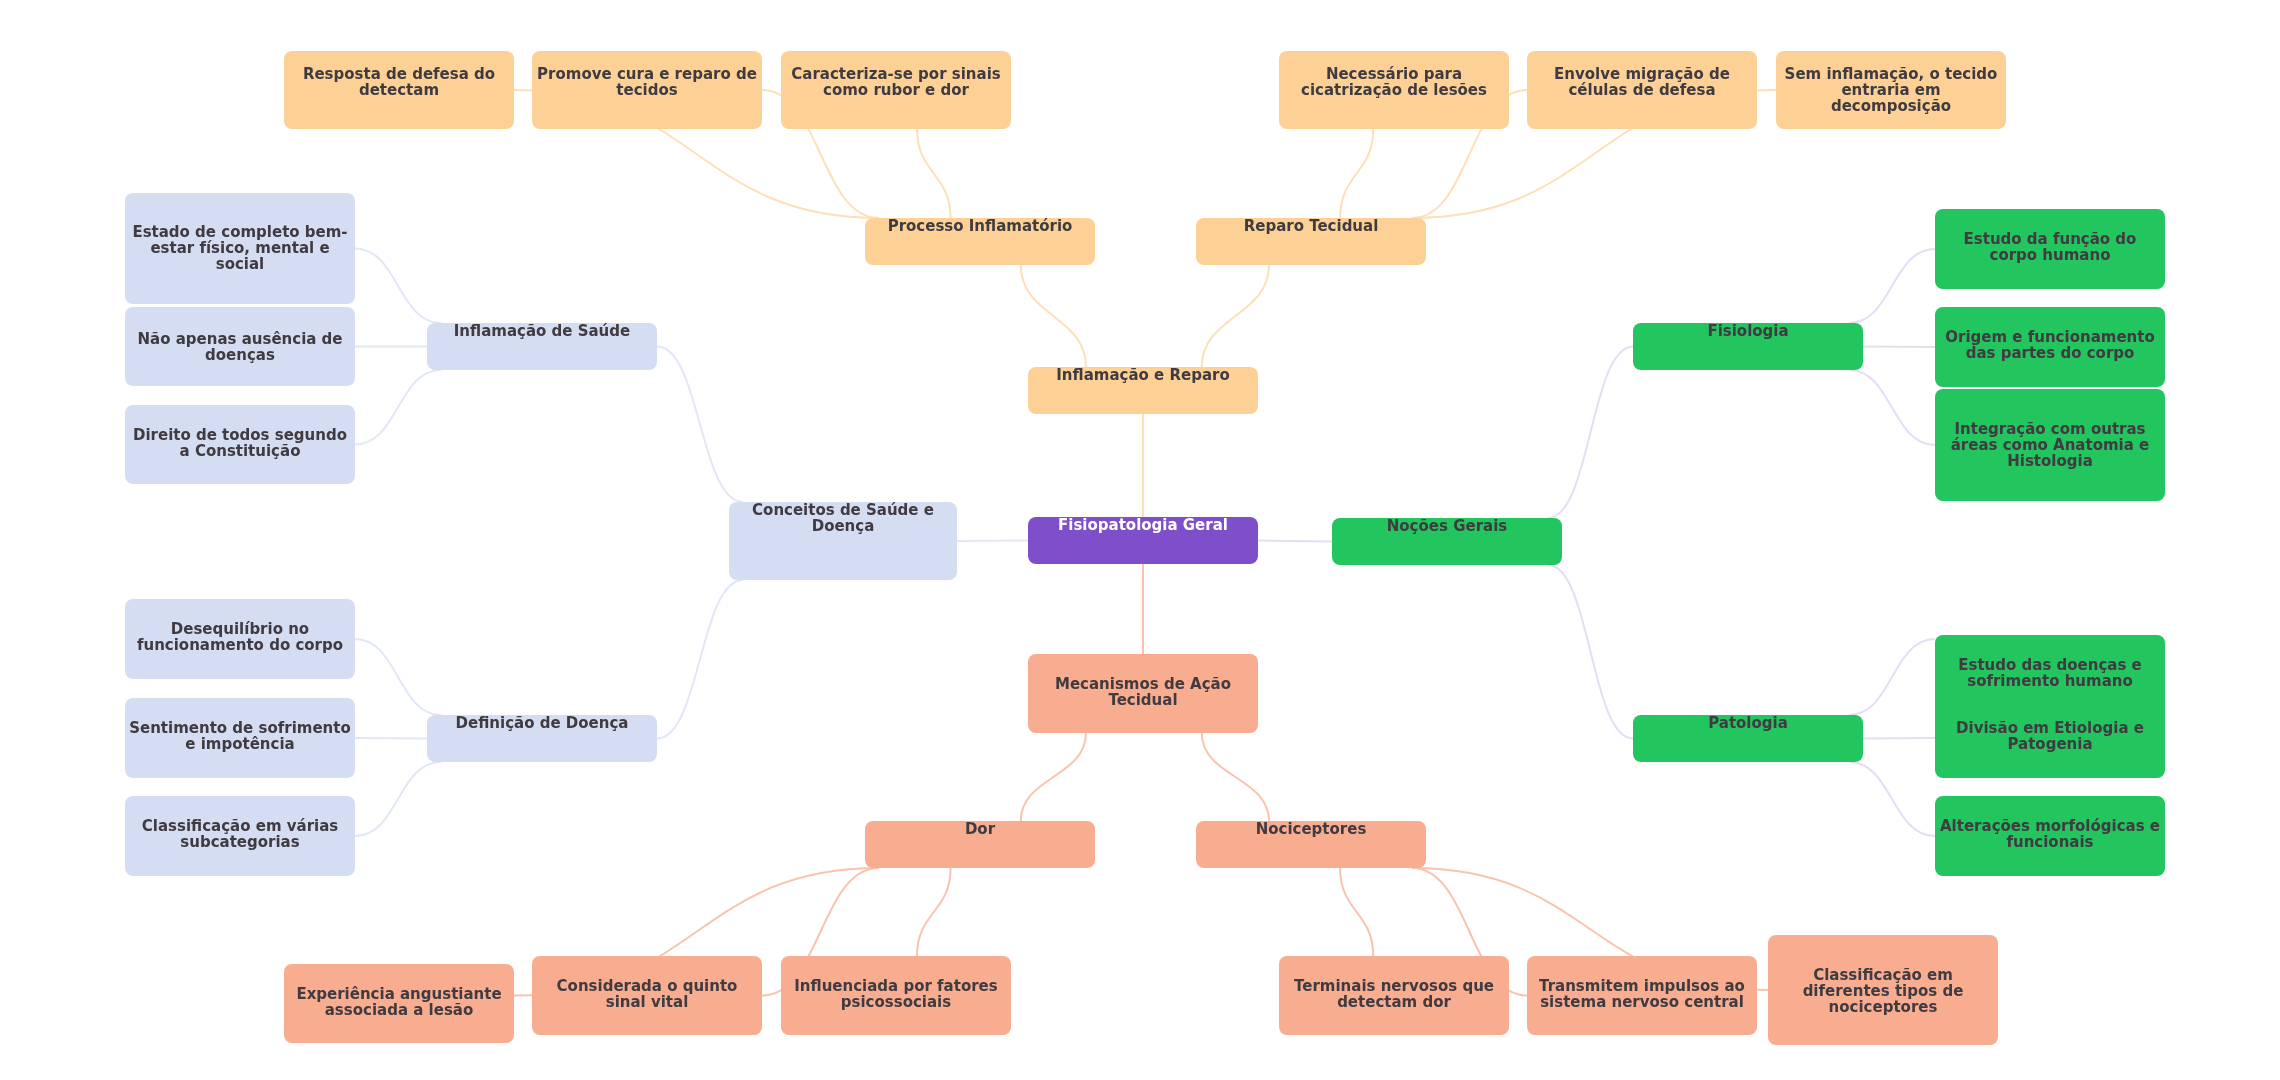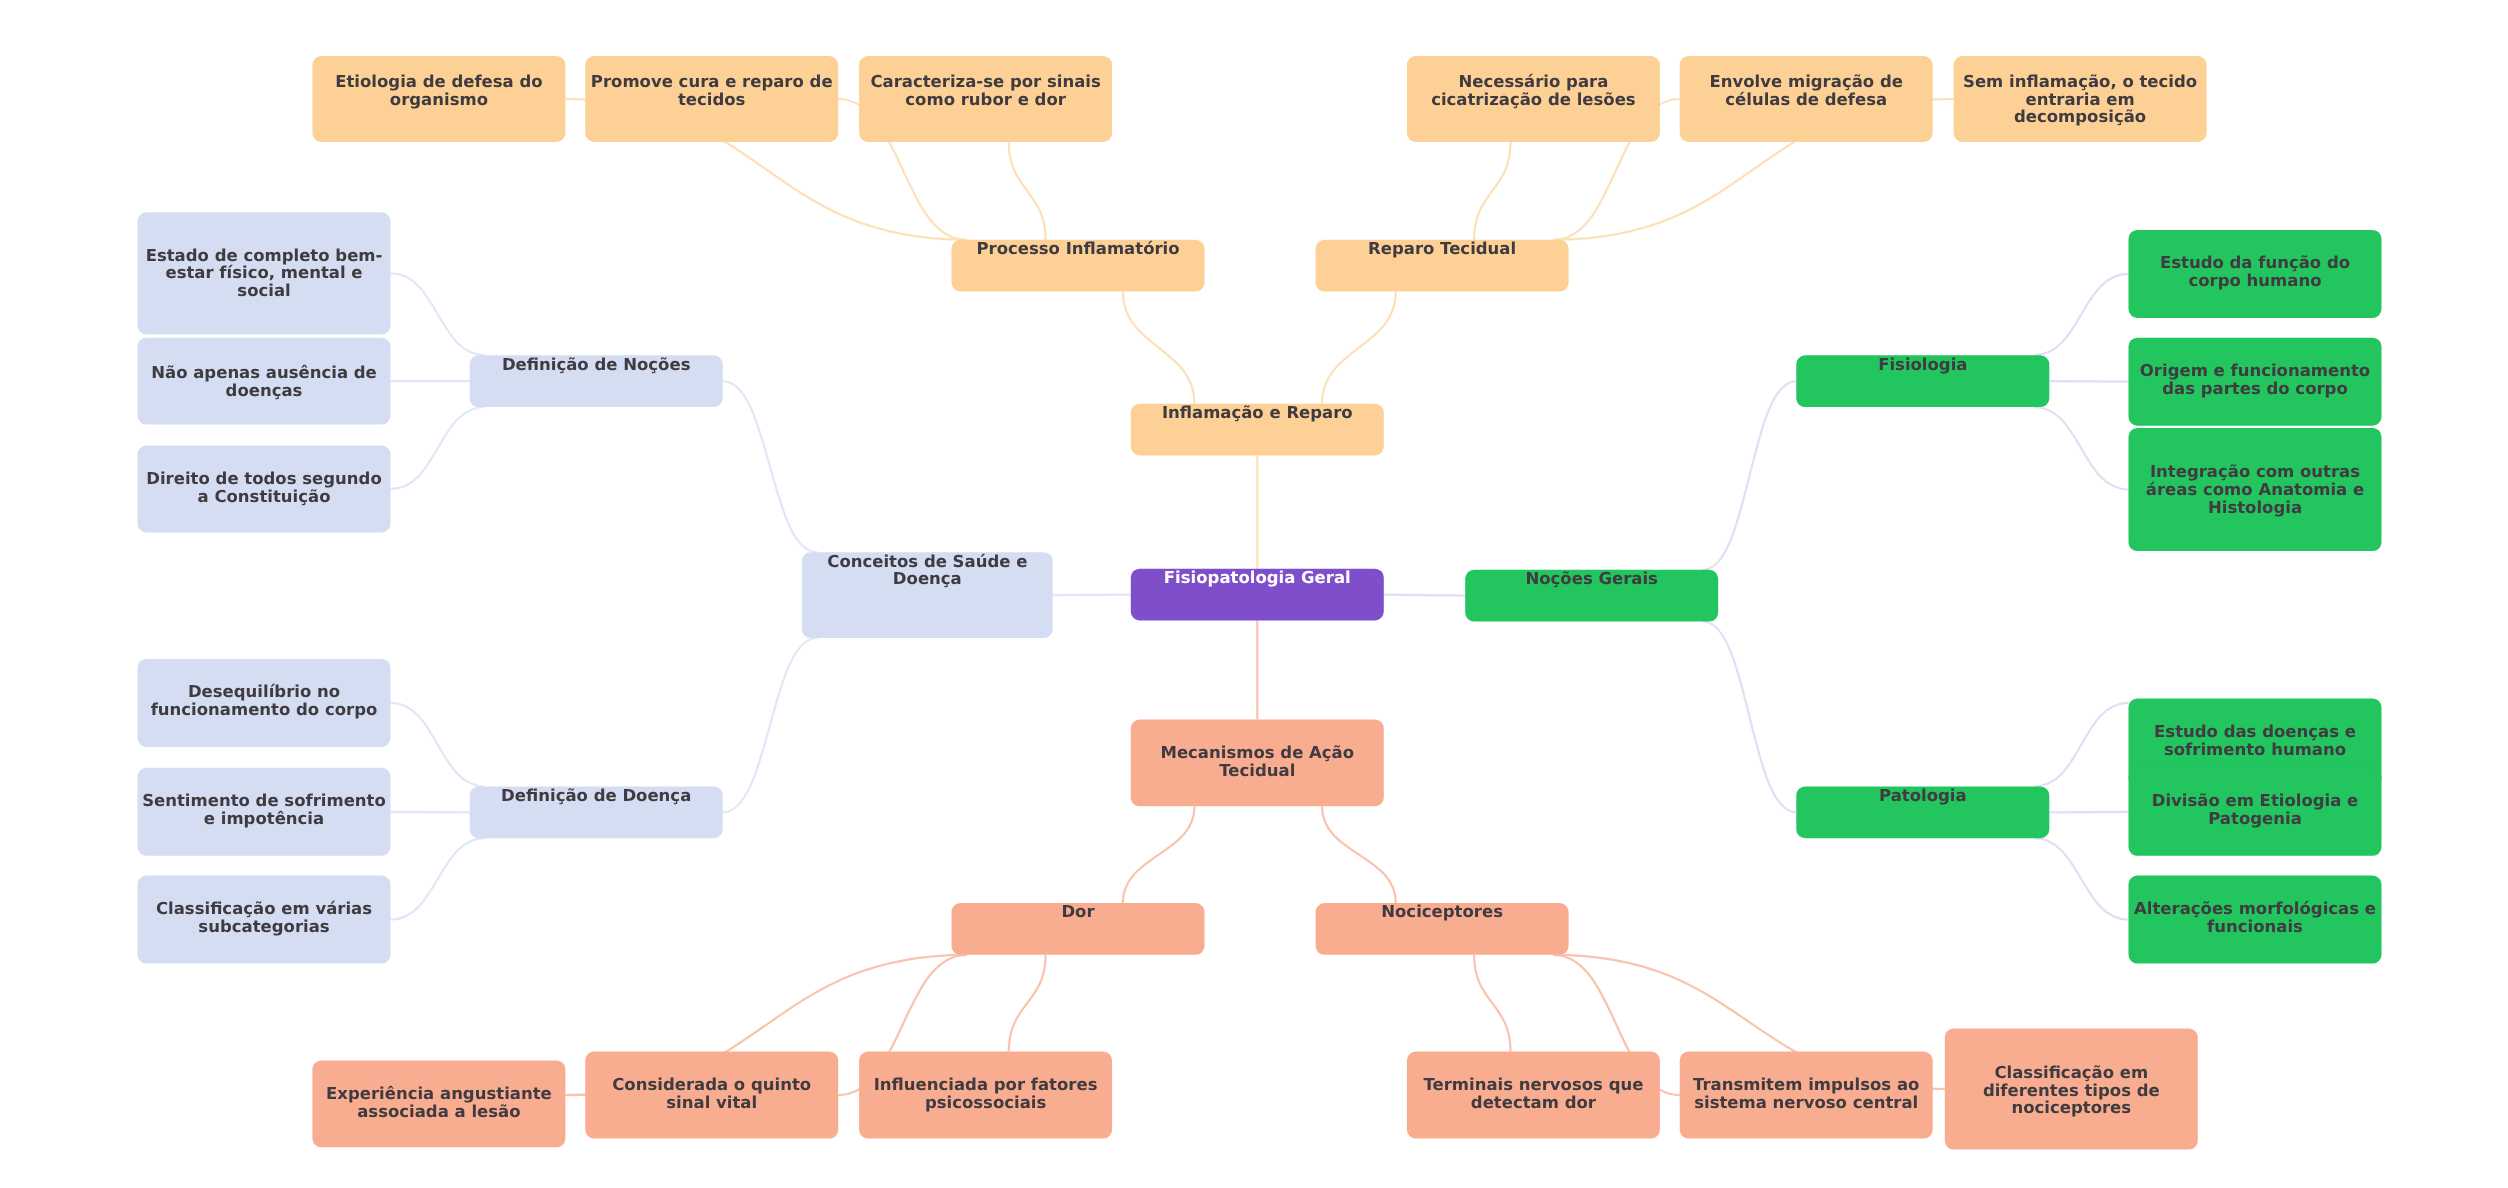--- a/index.html
+++ b/index.html
@@ -67,21 +67,21 @@
 <div class="node single c-orange" style="left:1028px;top:367px;width:230px;height:47px;">
     <span>Inflamação e Reparo</span>
   </div>
 <div class="node single c-orange" style="left:865px;top:218px;width:230px;height:47px;">
     <span>Processo Inflamatório</span>
   </div>
 <div class="node single c-orange" style="left:1196px;top:218px;width:230px;height:47px;">
     <span>Reparo Tecidual</span>
   </div>
 <div class="node c-orange" style="left:284px;top:51px;width:230px;height:78px;">
-    <span>Etiologia de defesa do organismo</span>
+    <span>Resposta de defesa do detectam</span>
   </div>
 <div class="node c-orange" style="left:532px;top:51px;width:230px;height:78px;">
     <span>Promove cura e reparo de tecidos</span>
   </div>
 <div class="node c-orange" style="left:781px;top:51px;width:230px;height:78px;">
     <span>Caracteriza-se por sinais como rubor e dor</span>
   </div>
 <div class="node c-orange" style="left:1279px;top:51px;width:230px;height:78px;text-align:center;">
     <span>Necessário para cicatrização de lesões</span>
   </div>
@@ -89,21 +89,21 @@
     <span>Envolve migração de células de defesa</span>
   </div>
 <div class="node c-orange" style="left:1776px;top:51px;width:230px;height:78px;">
     <span>Sem inflamação, o tecido entraria em decomposição</span>
   </div>
 
 <div class="node single c-blue" style="left:729px;top:502px;width:228px;height:78px;">
     <span>Conceitos de Saúde e Doença</span>
   </div>
 <div class="node single c-blue" style="left:427px;top:323px;width:230px;height:47px;">
-    <span>Definição de Noções</span>
+    <span>Inflamação de Saúde</span>
   </div>
 <div class="node single c-blue" style="left:427px;top:715px;width:230px;height:47px;">
     <span>Definição de Doença</span>
   </div>
 <div class="node c-blue" style="left:125px;top:193px;width:230px;height:111px;padding-top:31px;">
     <span>Estado de completo bem-estar físico, mental e social</span>
   </div>
 <div class="node c-blue" style="left:125px;top:307px;width:230px;height:79px;padding-top:24px;">
     <span>Não apenas ausência de doenças</span>
   </div>

